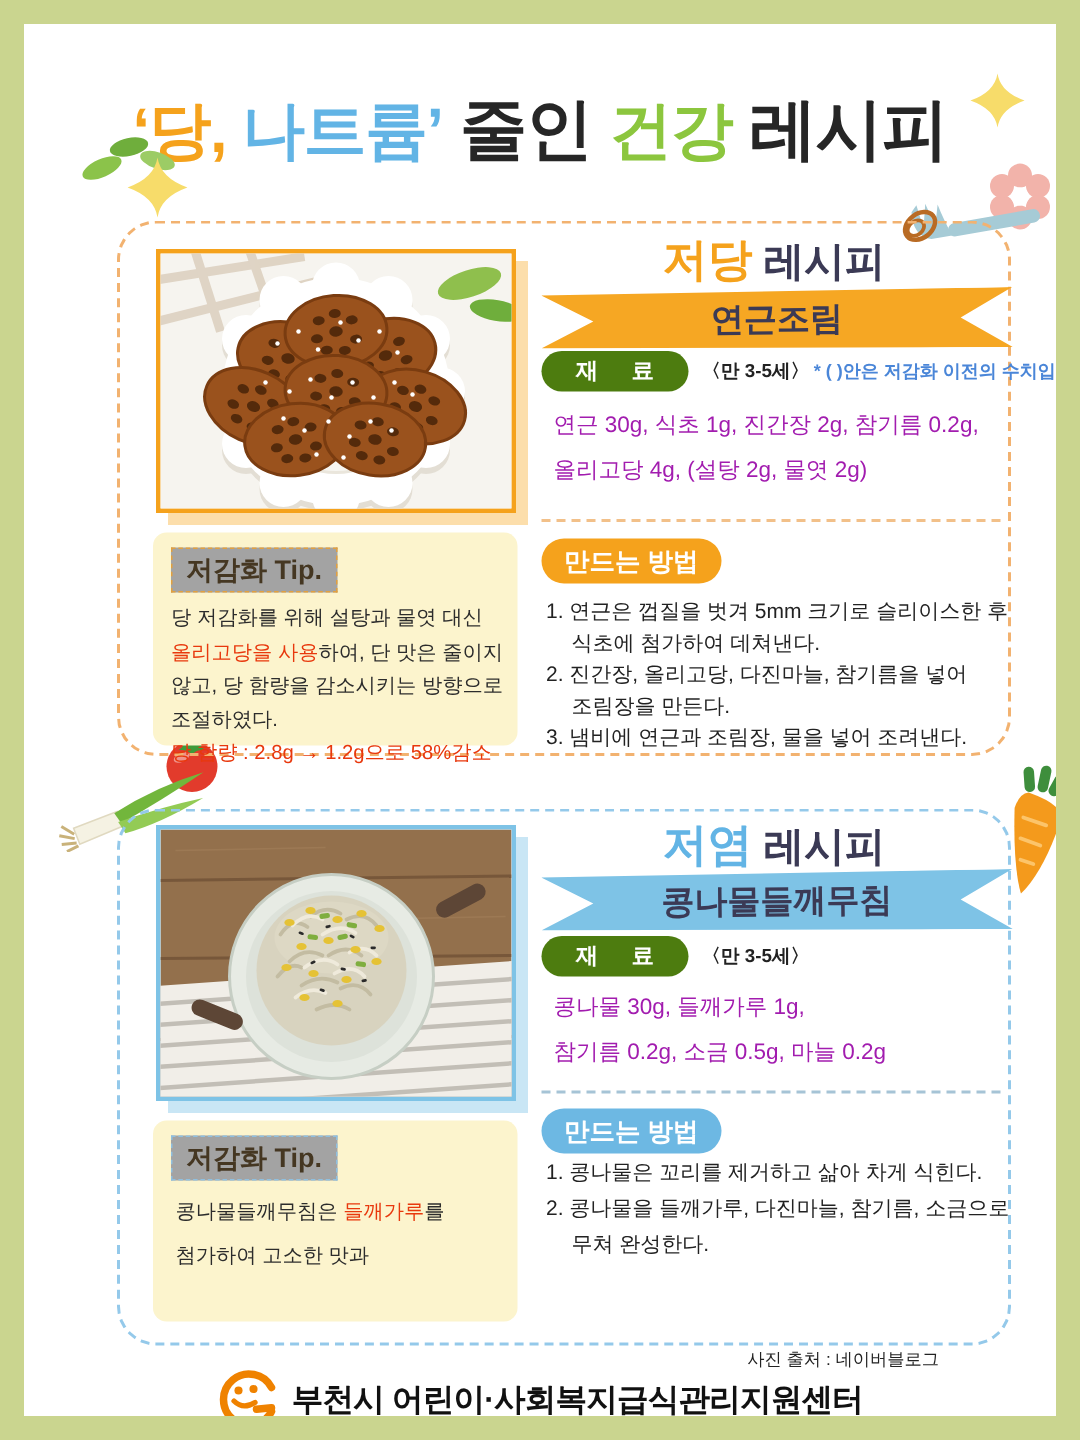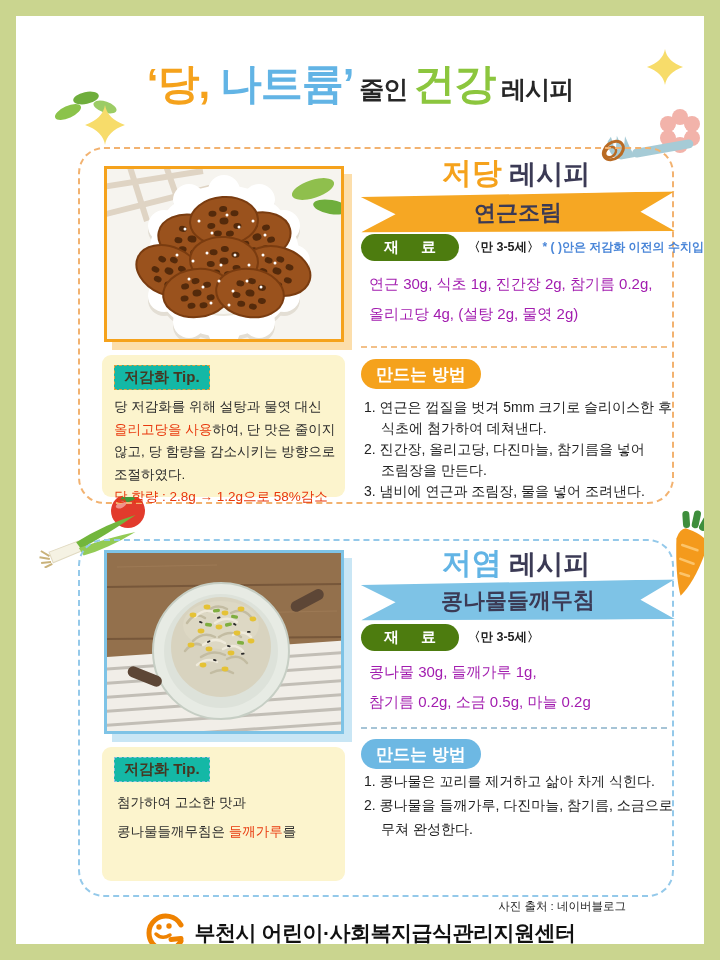--- a/index.html
+++ b/index.html
@@ -7,21 +7,21 @@
   .page {
     position:relative; width:720px; height:960px; margin:0 auto;
     background:#ffffff; border:16px solid #cad58f; overflow:hidden;
   }
   
   .title-row {
     position:absolute; left:0; top:40px; width:688px; text-align:center;
     white-space:nowrap; font-weight:800; letter-spacing:-1px;
   }
   .title-row .t-big { font-size:42px; }
-  .title-row .t-small { font-size:25px; color:#262626; }
+  .title-row .t-small { font-size:45px; color:#262626; }
   .c-orange { color:#f5a21c; }
   .c-blue   { color:#62b4e5; }
   .c-green  { color:#8cc63e; }
 
   
   .section { position:absolute; border-radius:26px; }
   .sec1 { left:62px; top:131px; width:596px; height:357px; border:2px dashed #f2b270; }
   .sec2 { left:62px; top:523px; width:596px; height:358px; border:2px dashed #94c9ea; }
 
   
@@ -78,21 +78,21 @@
   .step-line { white-space:nowrap; }
   .step-line.cont { padding-left:17px; }
 
   
   .tip {
     position:absolute; left:22px; width:243px; background:#fcf4cd; border-radius:9px; padding:10px 12px;
   }
   .sec1 .tip { top:206px; height:142px; }
   .sec2 .tip { top:206px; height:134px; }
   .tip-label {
-    display:inline-block; background:#14b8a6; font-size:15px; font-weight:800; color:#453722;
+    display:inline-block; background:#a3a3a3; font-size:18px; font-weight:800; color:#453722;
     padding:2px 9px; margin-bottom:6px;
   }
   .sec1 .tip-label { border:1.5px dashed #e2a03f; }
   .sec2 .tip-label { border:1.5px dashed #8fc0e0; }
   .tip-body { font-size:13.5px; color:#2c2c2c; }
   .sec1 .tip-body { line-height:22.5px; }
   .sec2 .tip-body { line-height:29px; padding-left:3px; }
   .red { color:#e8380d; }
   .tip-line { white-space:nowrap; }
 
@@ -442,22 +442,22 @@
 
     <div class="steps">
       <div class="step-line">1. 콩나물은 꼬리를 제거하고 삶아 차게 식힌다.</div>
       <div class="step-line">2. 콩나물을 들깨가루, 다진마늘, 참기름, 소금으로</div>
       <div class="step-line cont">무쳐 완성한다.</div>
     </div>
 
     <div class="tip">
       <span class="tip-label">저감화 Tip.</span>
       <div class="tip-body">
+        <div class="tip-line"><span>콩나물들깨무침은 </span><span class="red">들깨가루</span><span>를</span></div>
         <div class="tip-line">첨가하여 고소한 맛과</div>
-        <div class="tip-line"><span>콩나물들깨무침은 </span><span class="red">들깨가루</span><span>를</span></div>
       </div>
     </div>
   </div>
 
   <div class="credit">사진 출처 : 네이버블로그</div>
 
   <div class="footer-row">
     <svg width="42" height="42" viewBox="0 0 42 42">
       <g stroke="#ef8200" fill="none" stroke-linecap="round">
         <path d="M36 13 A17 17 0 1 0 36 29" stroke-width="5"></path>

